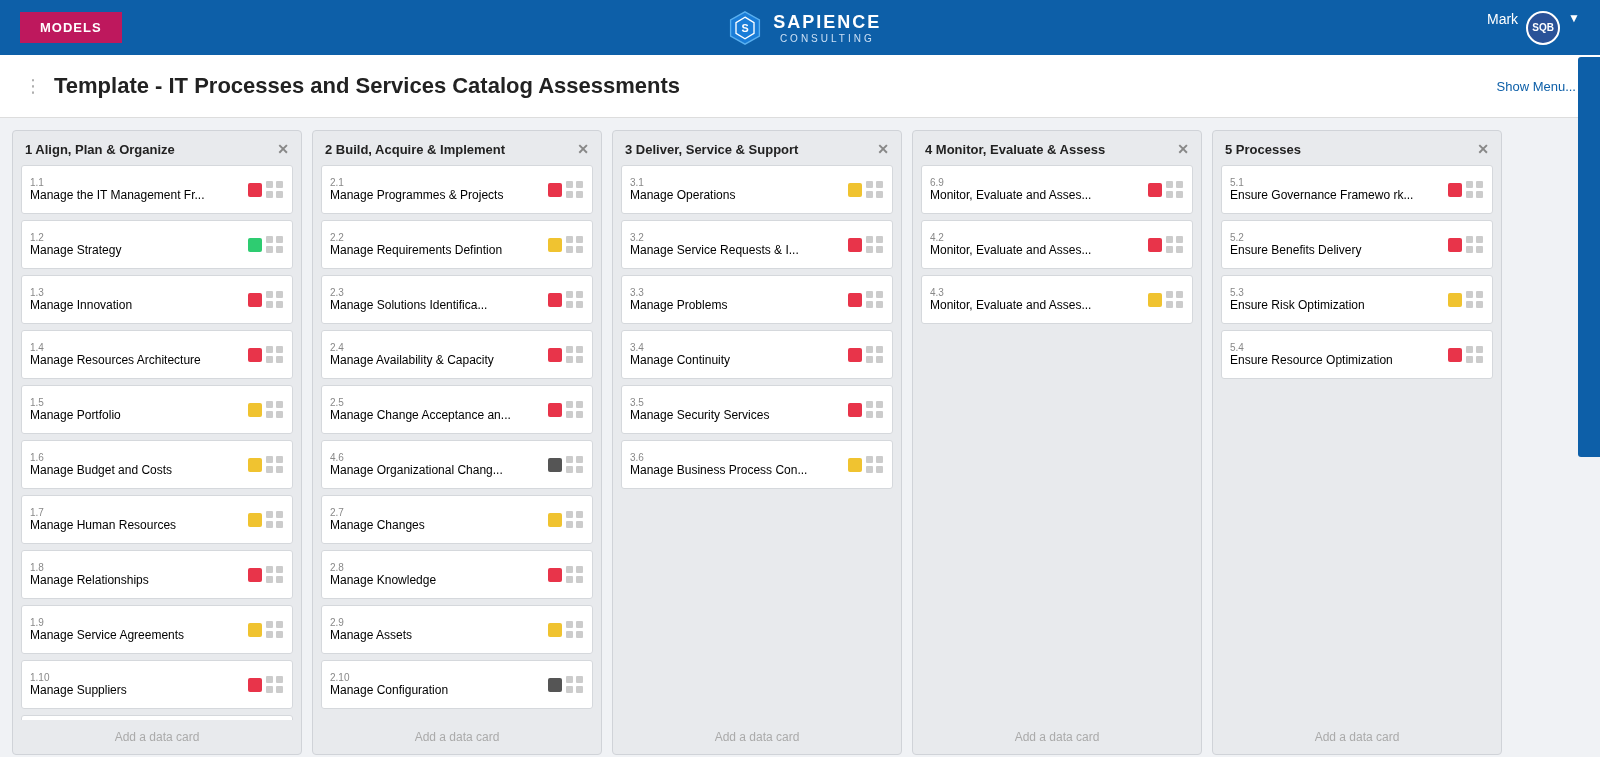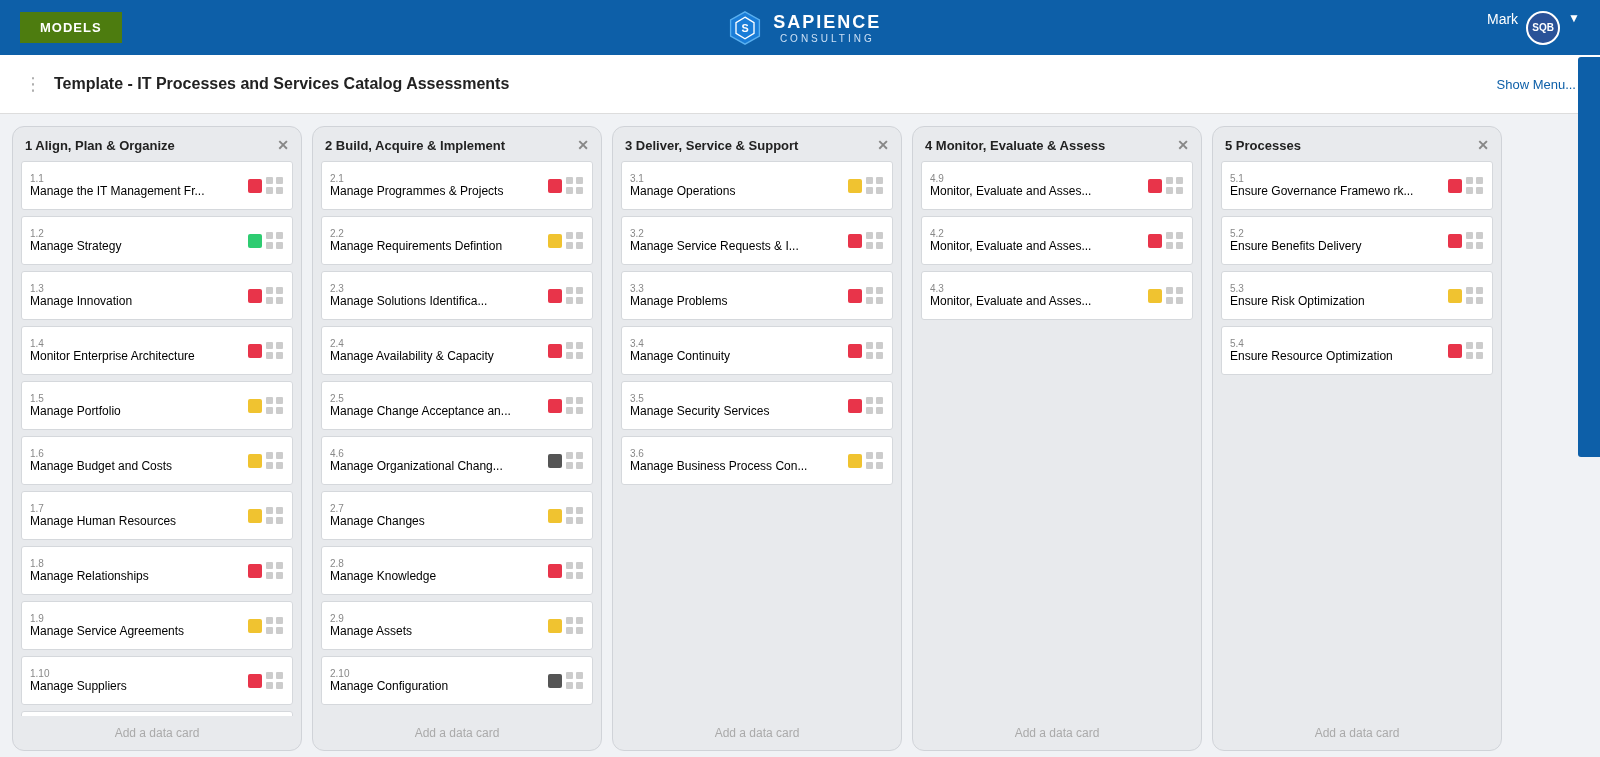--- a/index.html
+++ b/index.html
@@ -8,21 +8,21 @@
     
     .header {
       background: #0d5fa8;
       height: 55px;
       display: flex;
       align-items: center;
       justify-content: space-between;
       padding: 0 20px;
     }
     .header-models-btn {
-      background: #4d7c0f;
+      background: #be185d;
       color: white;
       border: none;
       padding: 8px 20px;
       font-size: 13px;
       font-weight: bold;
       cursor: pointer;
       letter-spacing: 1px;
     }
     .header-logo {
       display: flex;
@@ -79,21 +79,21 @@
       display: flex;
       align-items: center;
       gap: 12px;
     }
     .drag-dots {
       color: #aaa;
       font-size: 18px;
       cursor: grab;
     }
     .page-title-text {
-      font-size: 16px;
+      font-size: 22px;
       font-weight: 600;
       color: #222;
     }
     .show-menu-link {
       color: #0d5fa8;
       font-size: 13px;
       cursor: pointer;
       text-decoration: none;
     }
 
@@ -103,21 +103,21 @@
       gap: 0;
       padding: 12px 12px 0 12px;
       overflow-x: auto;
       height: calc(757px - 55px - 65px);
     }
 
     
     .column {
       background: #e8eaed;
       border: 1px solid #d0d3d8;
-      border-radius: 12px;
+      border-radius: 4px;
       min-width: 290px;
       max-width: 290px;
       margin-right: 10px;
       display: flex;
       flex-direction: column;
       max-height: 100%;
     }
     .column-header {
       display: flex;
       align-items: center;
@@ -293,21 +293,21 @@
               <div class="grid-dot"></div>
               <div class="grid-dot"></div>
               <div class="grid-dot"></div>
               <div class="grid-dot"></div>
             </div>
           </div>
         </div>
         <div class="card">
           <div class="card-left">
             <div class="card-number">1.4</div>
-            <div class="card-title">Monitor Enterprise Architecture</div>
+            <div class="card-title">Manage Resources Architecture</div>
           </div>
           <div class="card-right">
             <div class="color-square red"></div>
             <div class="grid-icon">
               <div class="grid-dot"></div>
               <div class="grid-dot"></div>
               <div class="grid-dot"></div>
               <div class="grid-dot"></div>
             </div>
           </div>
@@ -694,21 +694,21 @@
       <div class="add-card">Add a data card</div>
     </div>
     <div class="column">
       <div class="column-header">
         <span>4 Monitor, Evaluate &amp; Assess</span>
         <span class="column-close">✕</span>
       </div>
       <div class="column-body">
         <div class="card">
           <div class="card-left">
-            <div class="card-number">4.9</div>
+            <div class="card-number">6.9</div>
             <div class="card-title">Monitor, Evaluate and Asses...</div>
           </div>
           <div class="card-right">
             <div class="color-square red"></div>
             <div class="grid-icon">
               <div class="grid-dot"></div>
               <div class="grid-dot"></div>
               <div class="grid-dot"></div>
               <div class="grid-dot"></div>
             </div>

